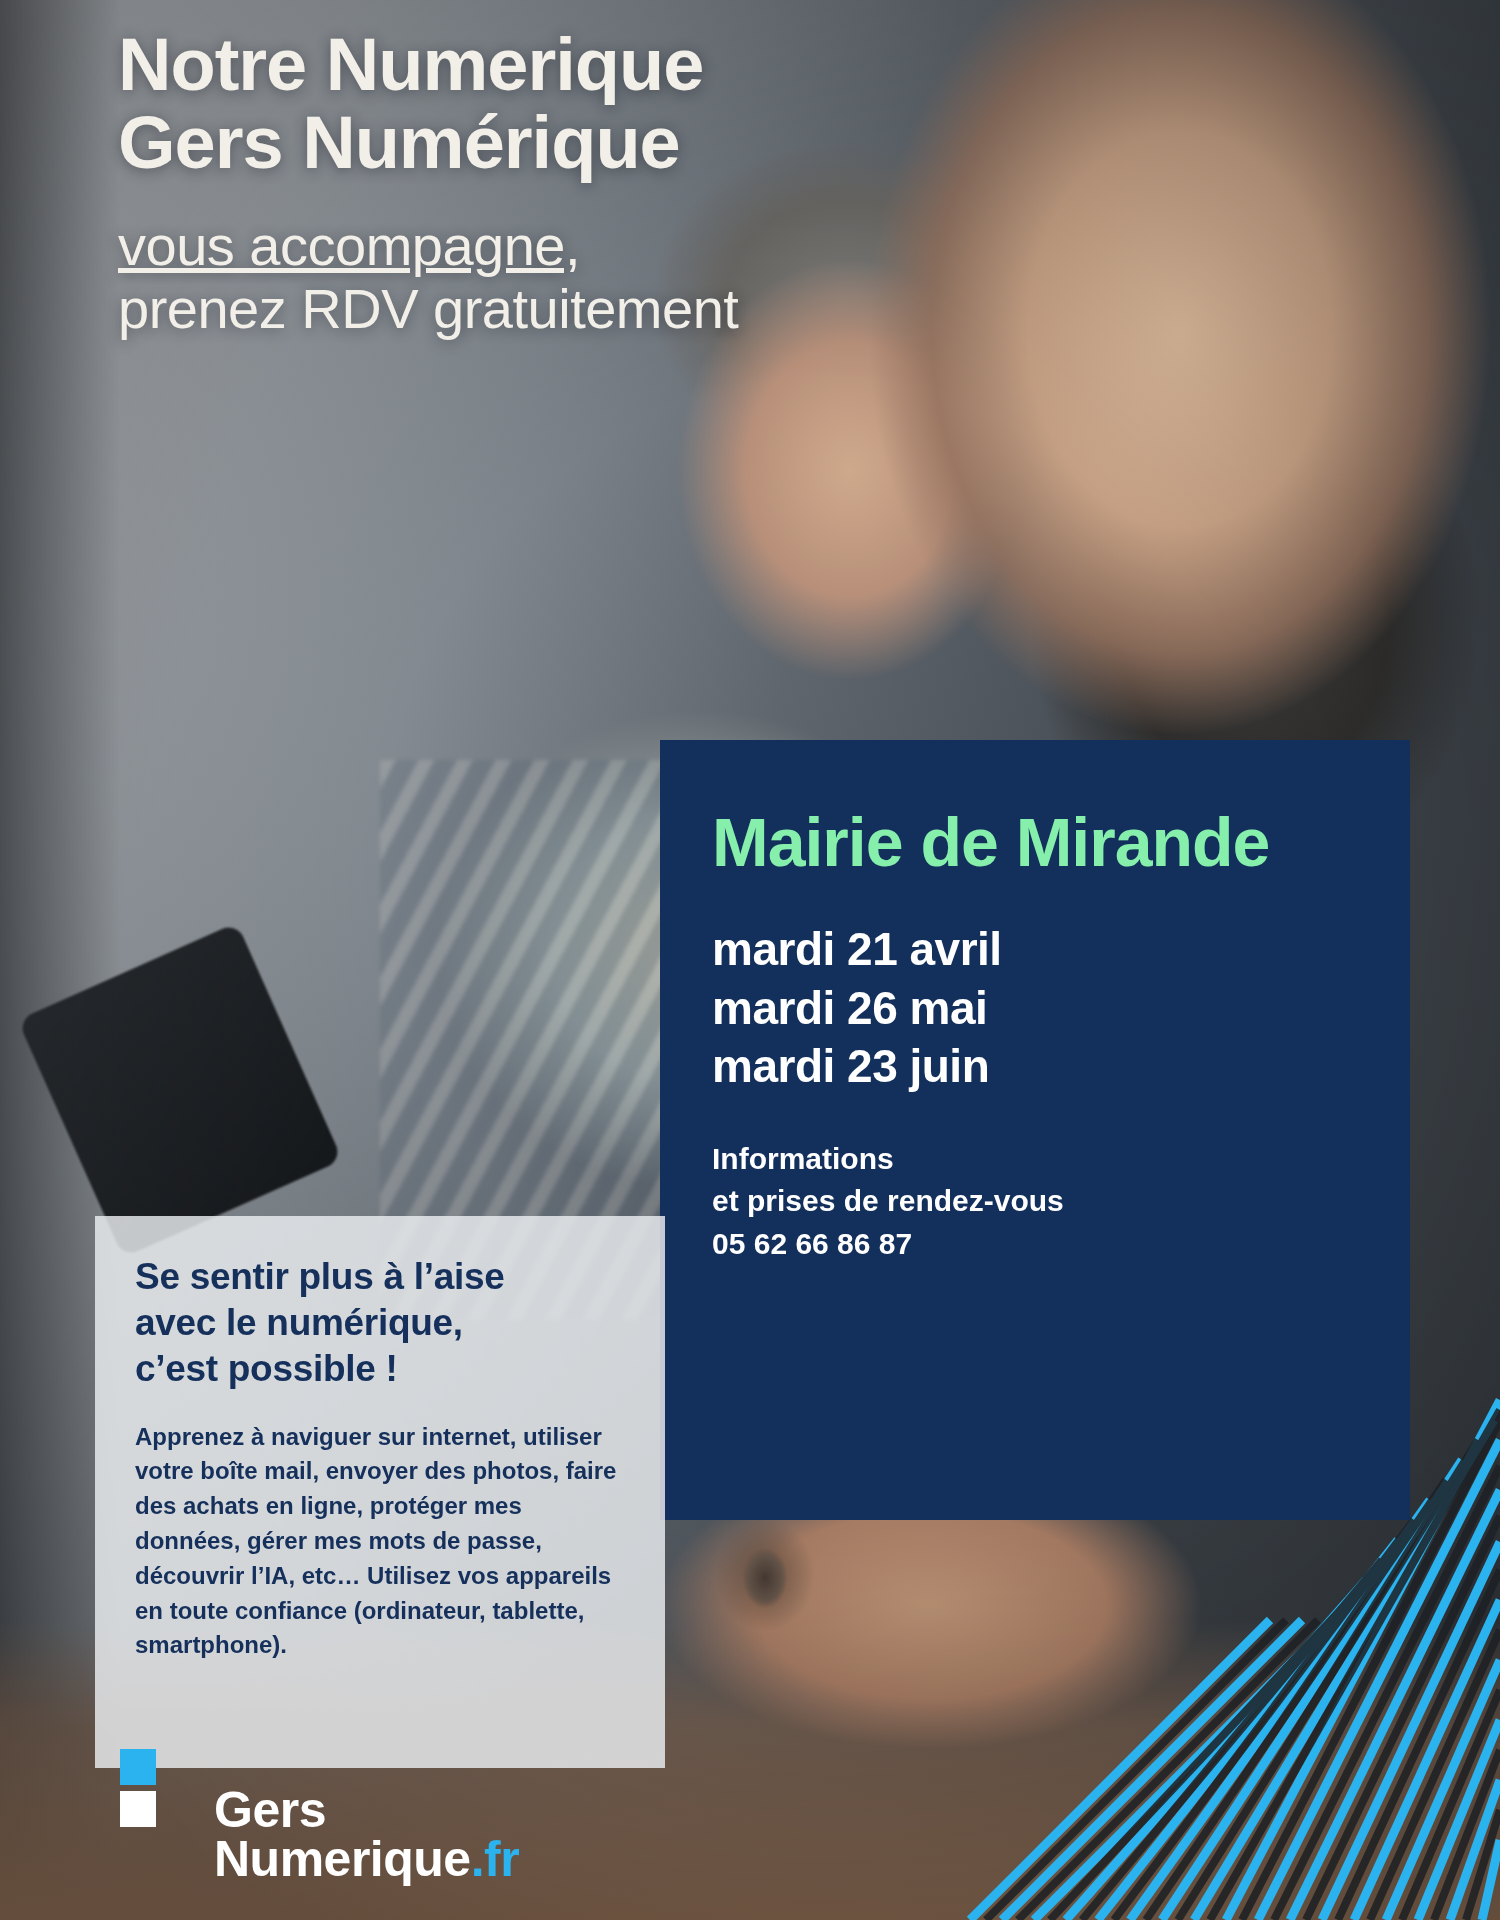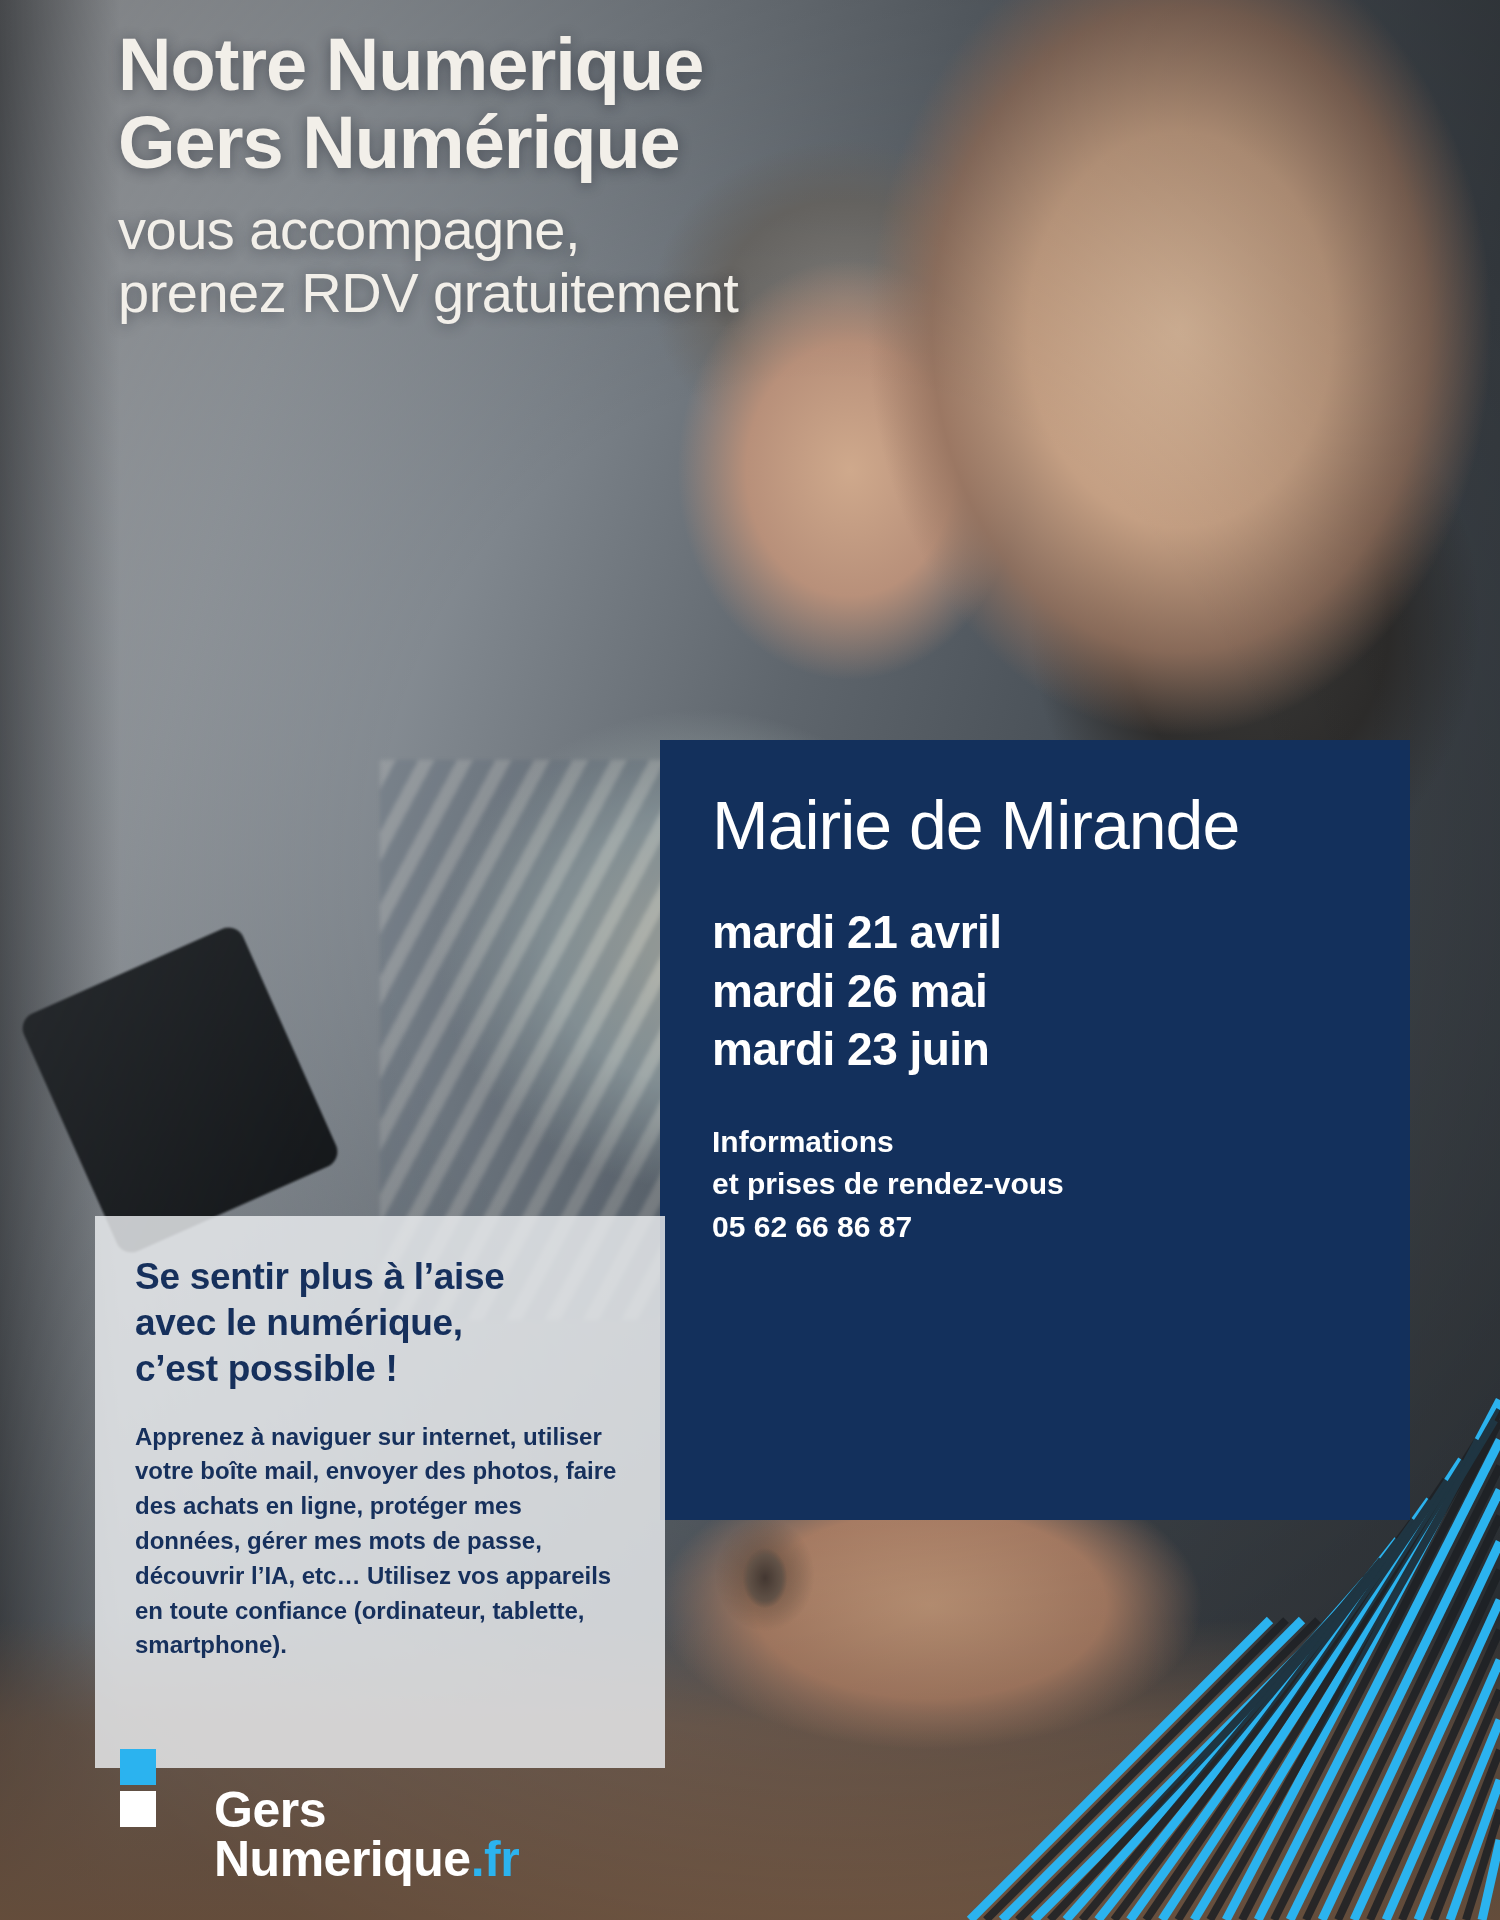--- a/index.html
+++ b/index.html
@@ -103,40 +103,41 @@
     font-weight: 700;
     line-height: 1.06;
     letter-spacing: -1px;
   }
   .headline .l3, .headline .l4 {
     font-size: 56px;
     font-weight: 400;
     line-height: 1.12;
     letter-spacing: -0.5px;
   }
-  .headline .l3 { margin-top: 16px; }
+  .headline .l3 { margin-top: 32px; text-decoration: underline; }
 
   
   .info-panel {
     position: absolute;
     left: 660px;
     top: 740px;
     width: 750px;
     height: 780px;
     background: #13305c;
     padding: 50px 0 0 52px;
     box-sizing: border-box;
     color: #ffffff;
   }
   .venue {
     font-size: 68px;
-    font-weight: 400;
+    font-weight: 700;
     line-height: 1.05;
-    color: #ffffff;
+    color: #86efac;
     letter-spacing: -1px;
+    margin-top: 17px;
   }
   .dates {
     margin-top: 42px;
     font-size: 46px;
     font-weight: 700;
     line-height: 1.27;
     letter-spacing: -0.5px;
   }
   .hours {
     margin-top: 48px;

